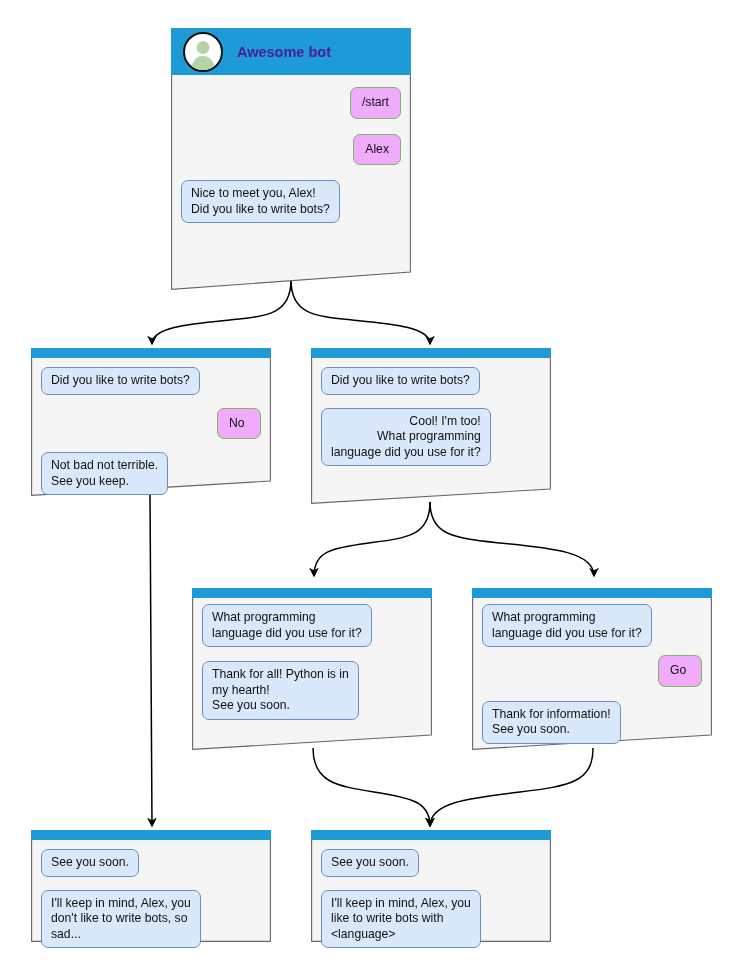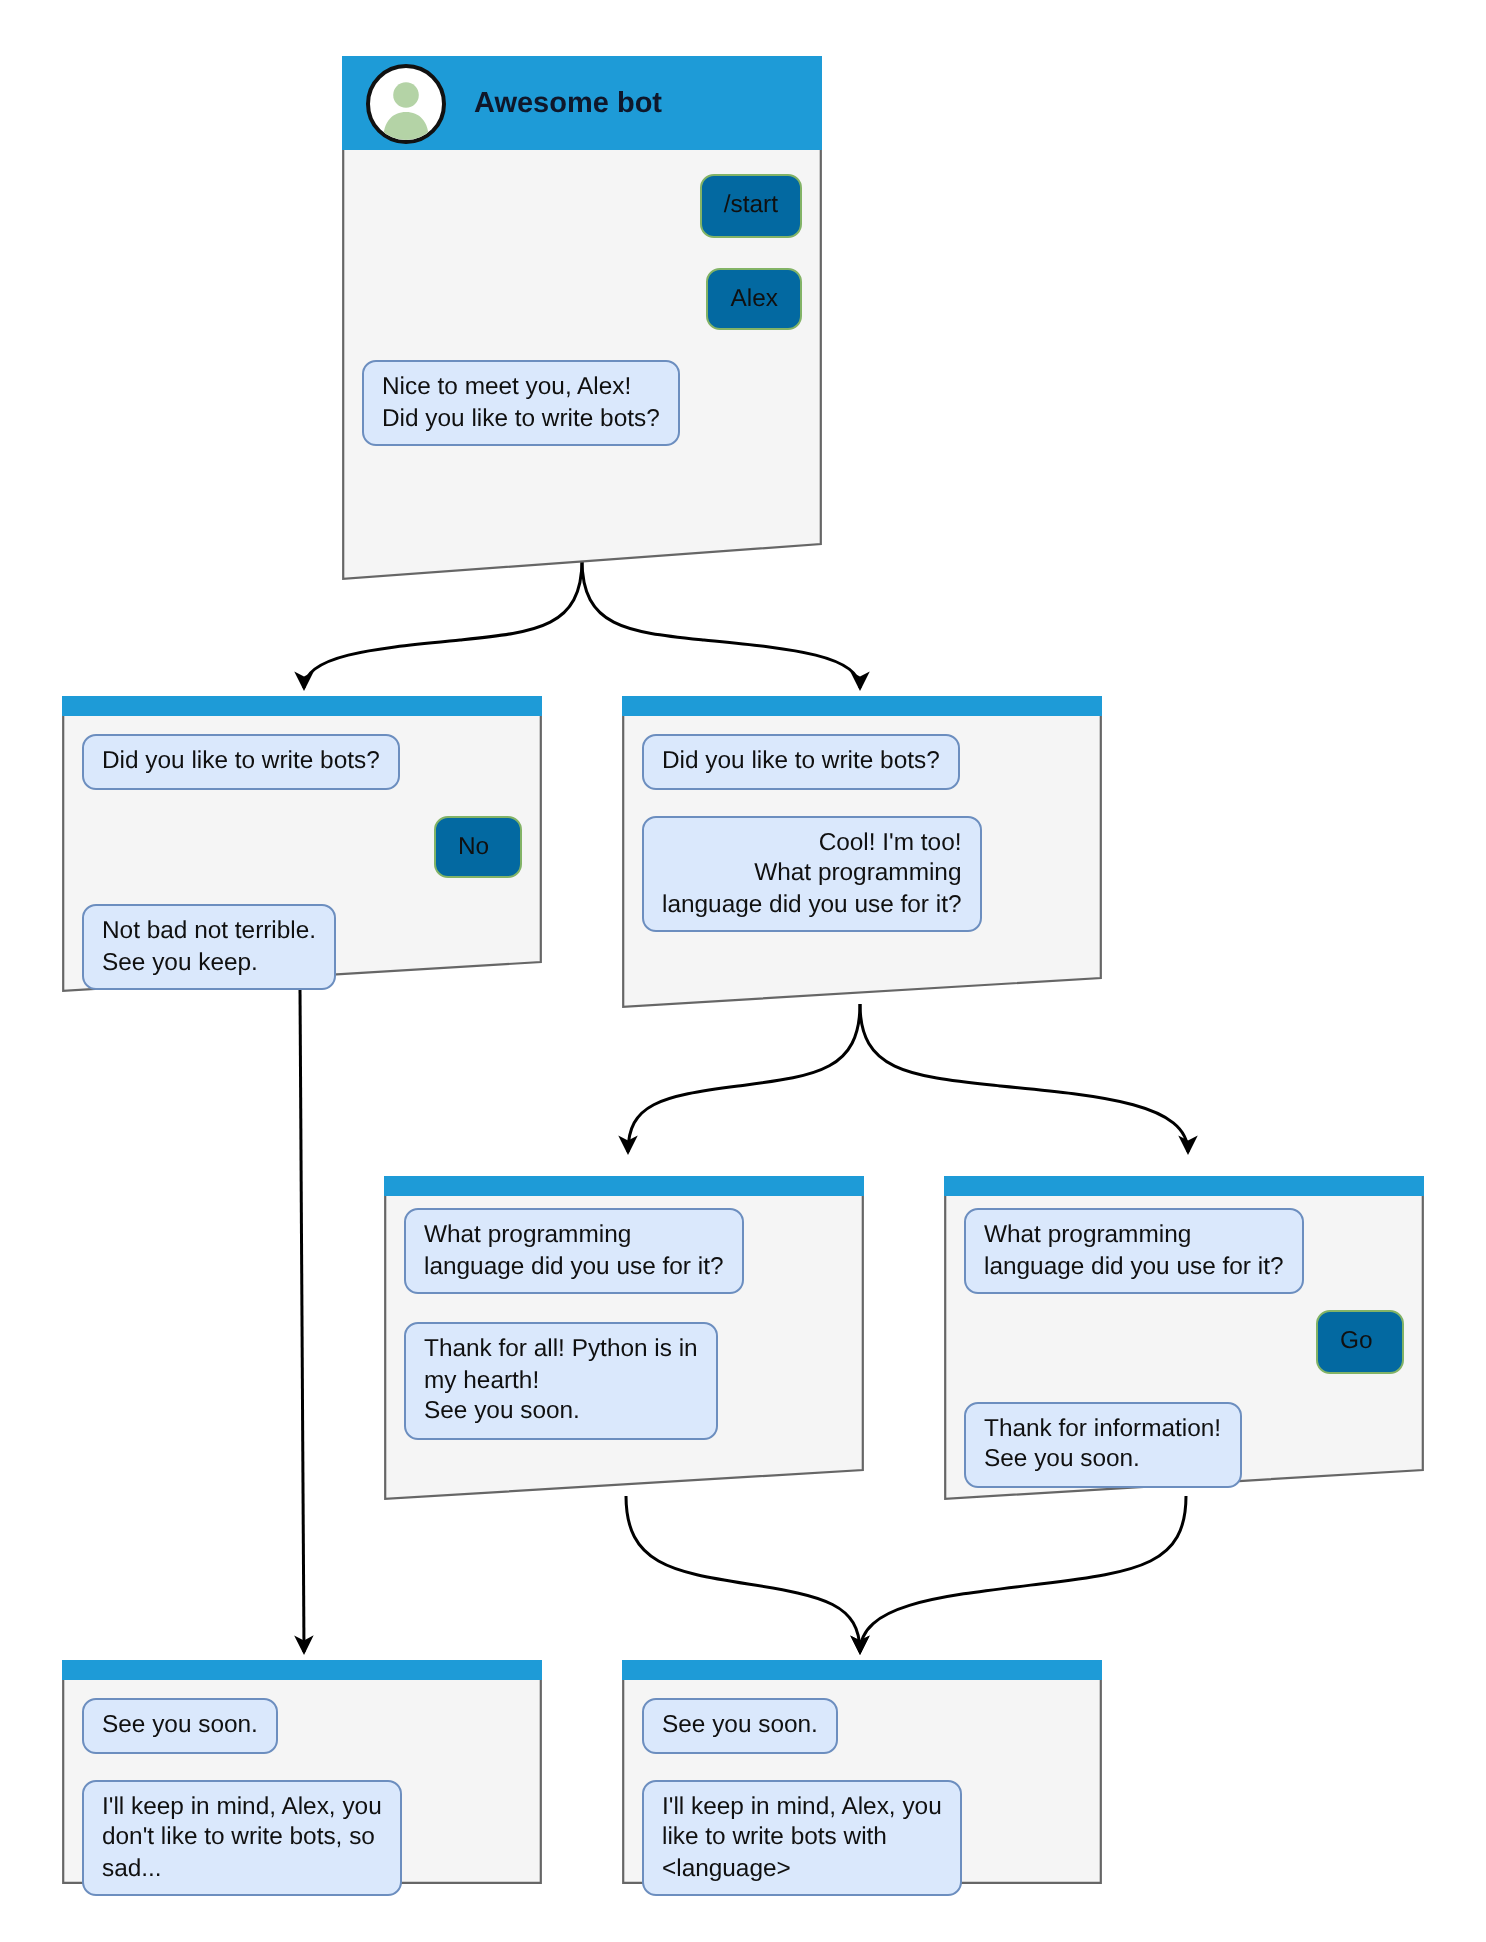--- a/index.html
+++ b/index.html
@@ -81,21 +81,21 @@
     border: 2.5px solid #111111;
     box-sizing: border-box;
     display: flex;
     align-items: flex-end;
     justify-content: center;
     overflow: hidden;
     flex: none;
   }
   .avatar svg { display: block; }
   .bot-title {
-    color: #0f172a;
+    color: #4c1d95;
     font-weight: bold;
     font-size: 14.5px;
     margin-left: 14px;
     white-space: nowrap;
   }
 
   
   .chat-body {
     position: relative;
     box-sizing: border-box;
@@ -122,21 +122,21 @@
     color: #101010;
     padding: 5px 9px;
     white-space: pre-line;
     max-width: 82%;
   }
   .bubble.bot {
     background: #dae8fc;
     border-color: #6c8ebf;
   }
   .bubble.user {
-    background: #0369a1;
+    background: #f0abfc;
     border-color: #82b366;
     text-align: left;
     min-width: 44px;
     padding: 7px 11px;
   }
 </style>
 </head>
 <body>
 
 <div id="canvas">

